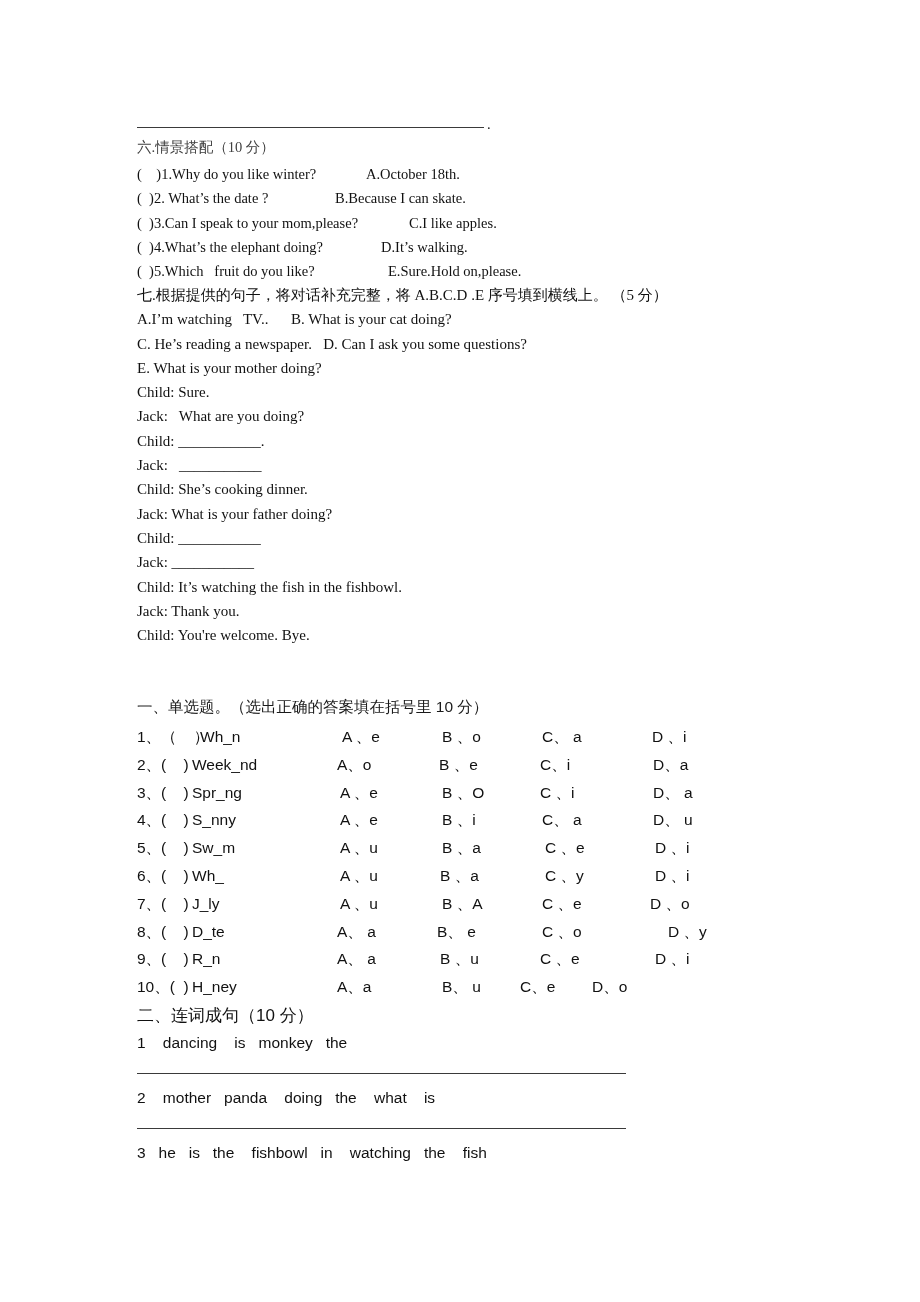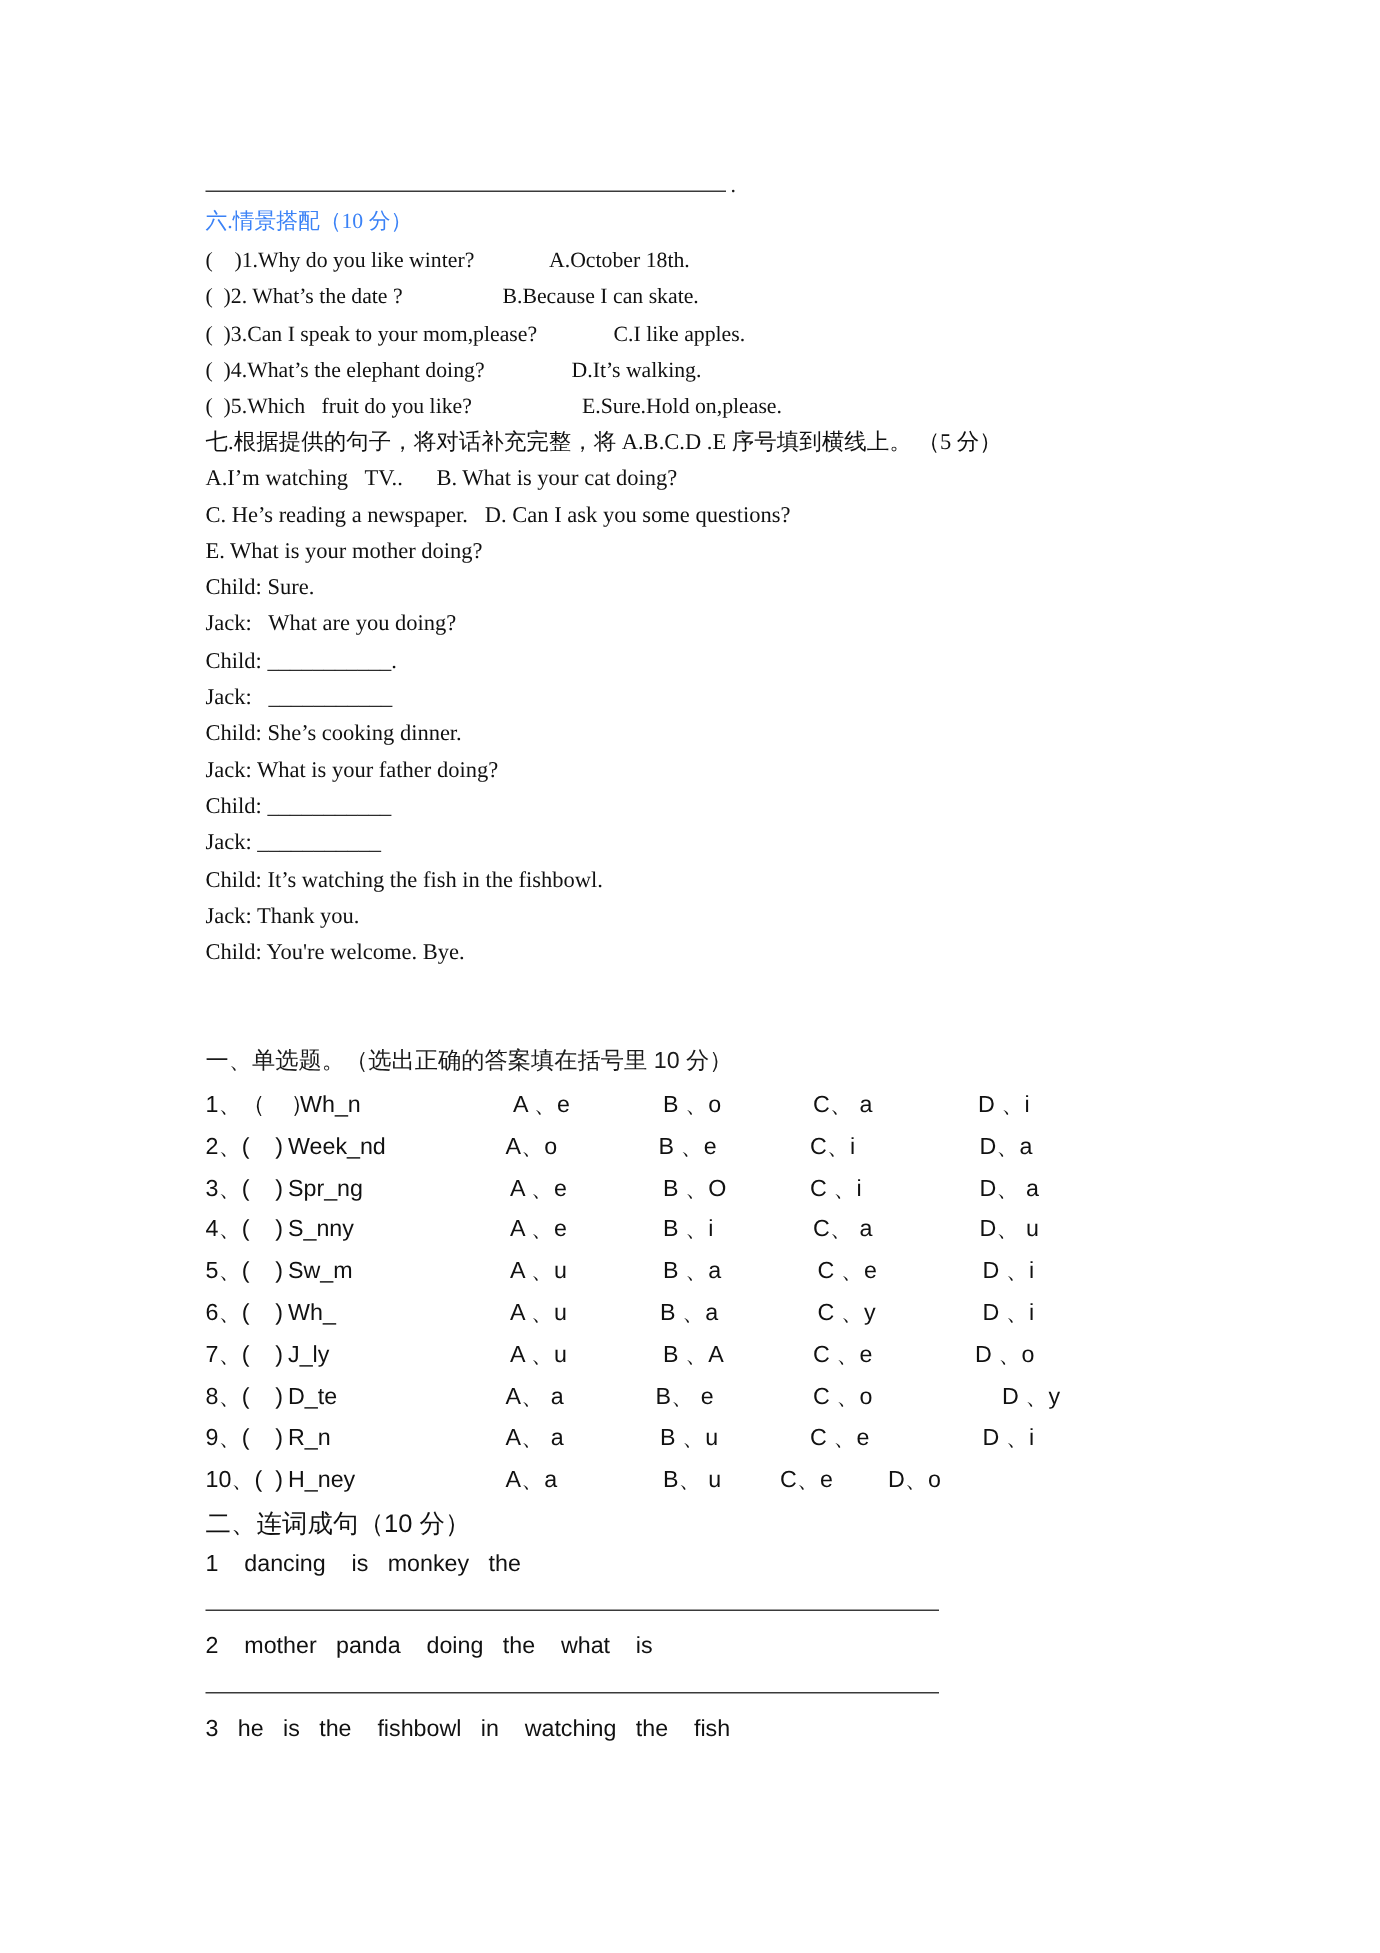--- a/index.html
+++ b/index.html
@@ -46,21 +46,21 @@
     font-size: 14.5px;
     color: #1a1a1a;
   }
 
   
   .sec-head-serif {
     position: absolute;
     left: 137px;
     font-family: "Liberation Serif", "DejaVu Serif", serif;
     font-size: 14.5px;
-    color: #3b82f6;
+    color: #404040;
     white-space: pre;
   }
   .sec-head-sans {
     position: absolute;
     left: 137px;
     font-family: "Liberation Sans", "DejaVu Sans", sans-serif;
     font-size: 15.5px;
     color: #1a1a1a;
     white-space: pre;
   }

